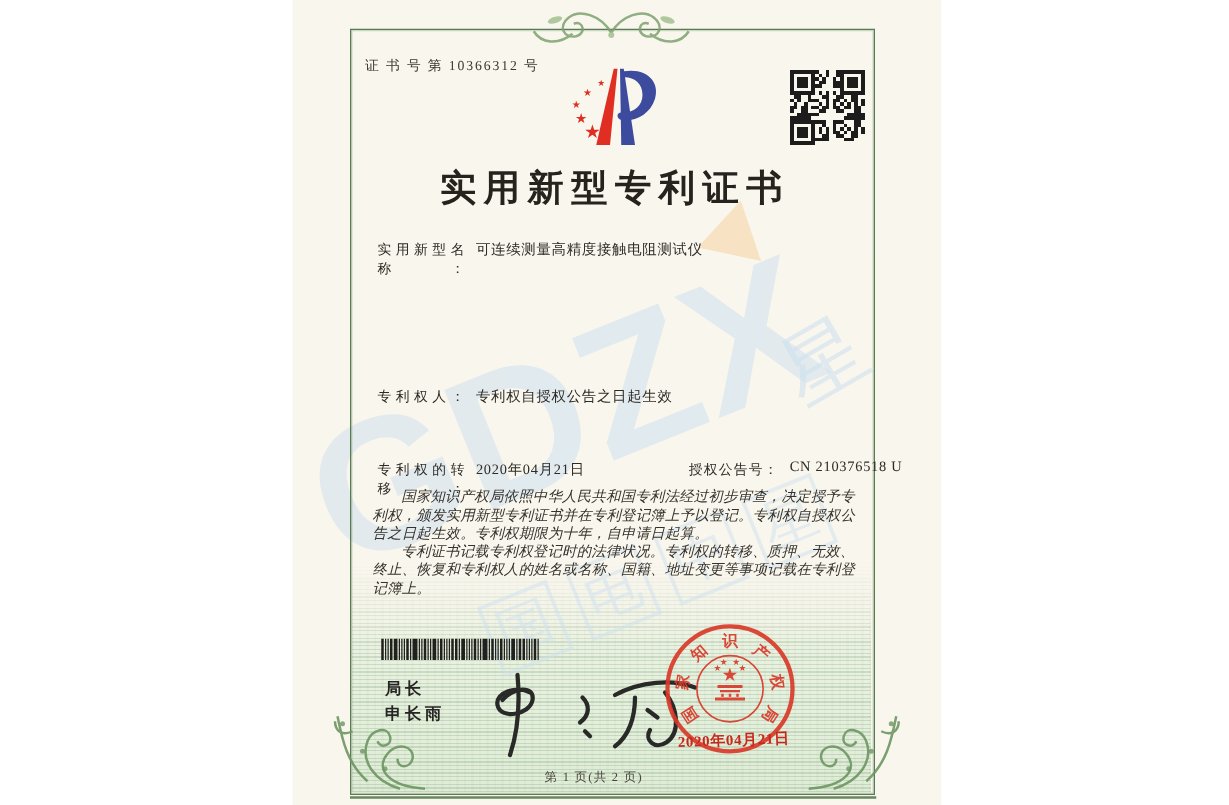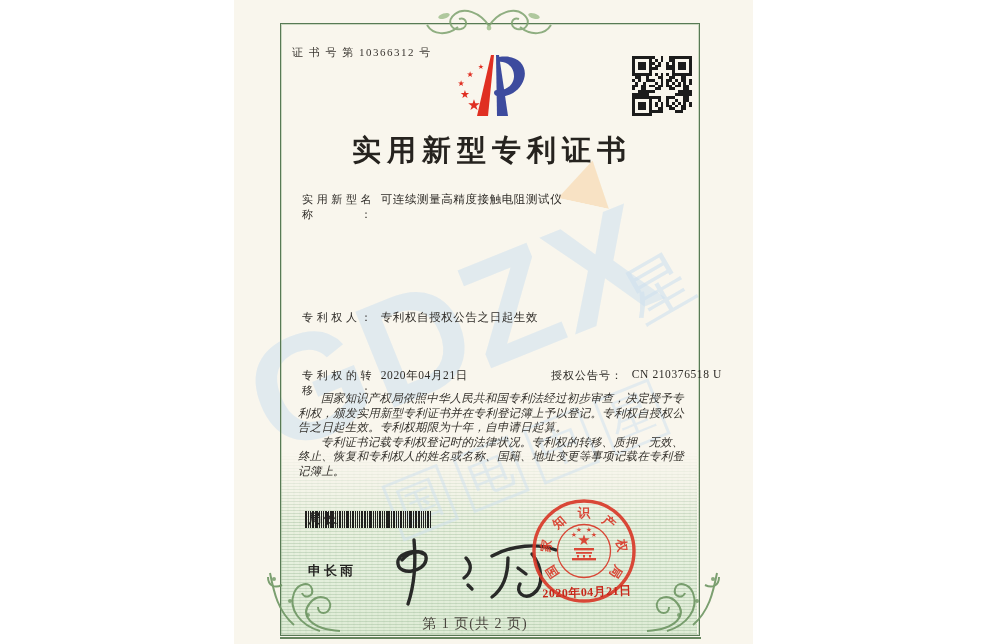--- a/index.html
+++ b/index.html
@@ -55,30 +55,30 @@
   .body-text{position:absolute;left:64px;top:391px;width:394px;z-index:5;font-size:11.5px;
     line-height:14.6px;font-style:italic;color:#35322d;letter-spacing:.2px;}
   .body-text p{margin:0;text-indent:2em;}
 
   .barcode{position:absolute;left:71px;top:511px;width:132px;height:17px;z-index:5;
     display:flex;align-items:stretch;}
   .barcode i{display:block;background:#20201e;margin-right:1px;}
 
   .official{position:absolute;left:74px;z-index:5;font-family:"Liberation Sans",sans-serif;
     font-weight:bold;font-size:13px;letter-spacing:3px;color:#262523;}
-  .official.t1{top:510px;text-align:center;} .official.t2{top:562px;}
+  .official.t1{top:542px;text-align:center;} .official.t2{top:562px;}
 
   svg.signature{position:absolute;left:146px;top:528px;z-index:6;}
 
   .seal{position:absolute;left:294px;top:495px;width:112px;height:112px;z-index:6;}
   .seal-date{position:absolute;left:300px;top:584px;width:106px;z-index:7;text-align:center;
     font-size:12px;letter-spacing:.5px;color:#c8281b;transform:rotate(-2deg);font-weight:600;}
 
   .footer{position:absolute;left:131px;top:615px;width:220px;z-index:5;text-align:center;
-    font-size:14px;letter-spacing:1px;color:#4a463f;}
+    font-size:10px;letter-spacing:1px;color:#4a463f;}
 </style>
 </head>
 <body>
 
 <div class="canvas">
   <div class="page">
 
     <div class="green-band"></div>
 
     <div class="wm wm-letters">GDZX</div>

